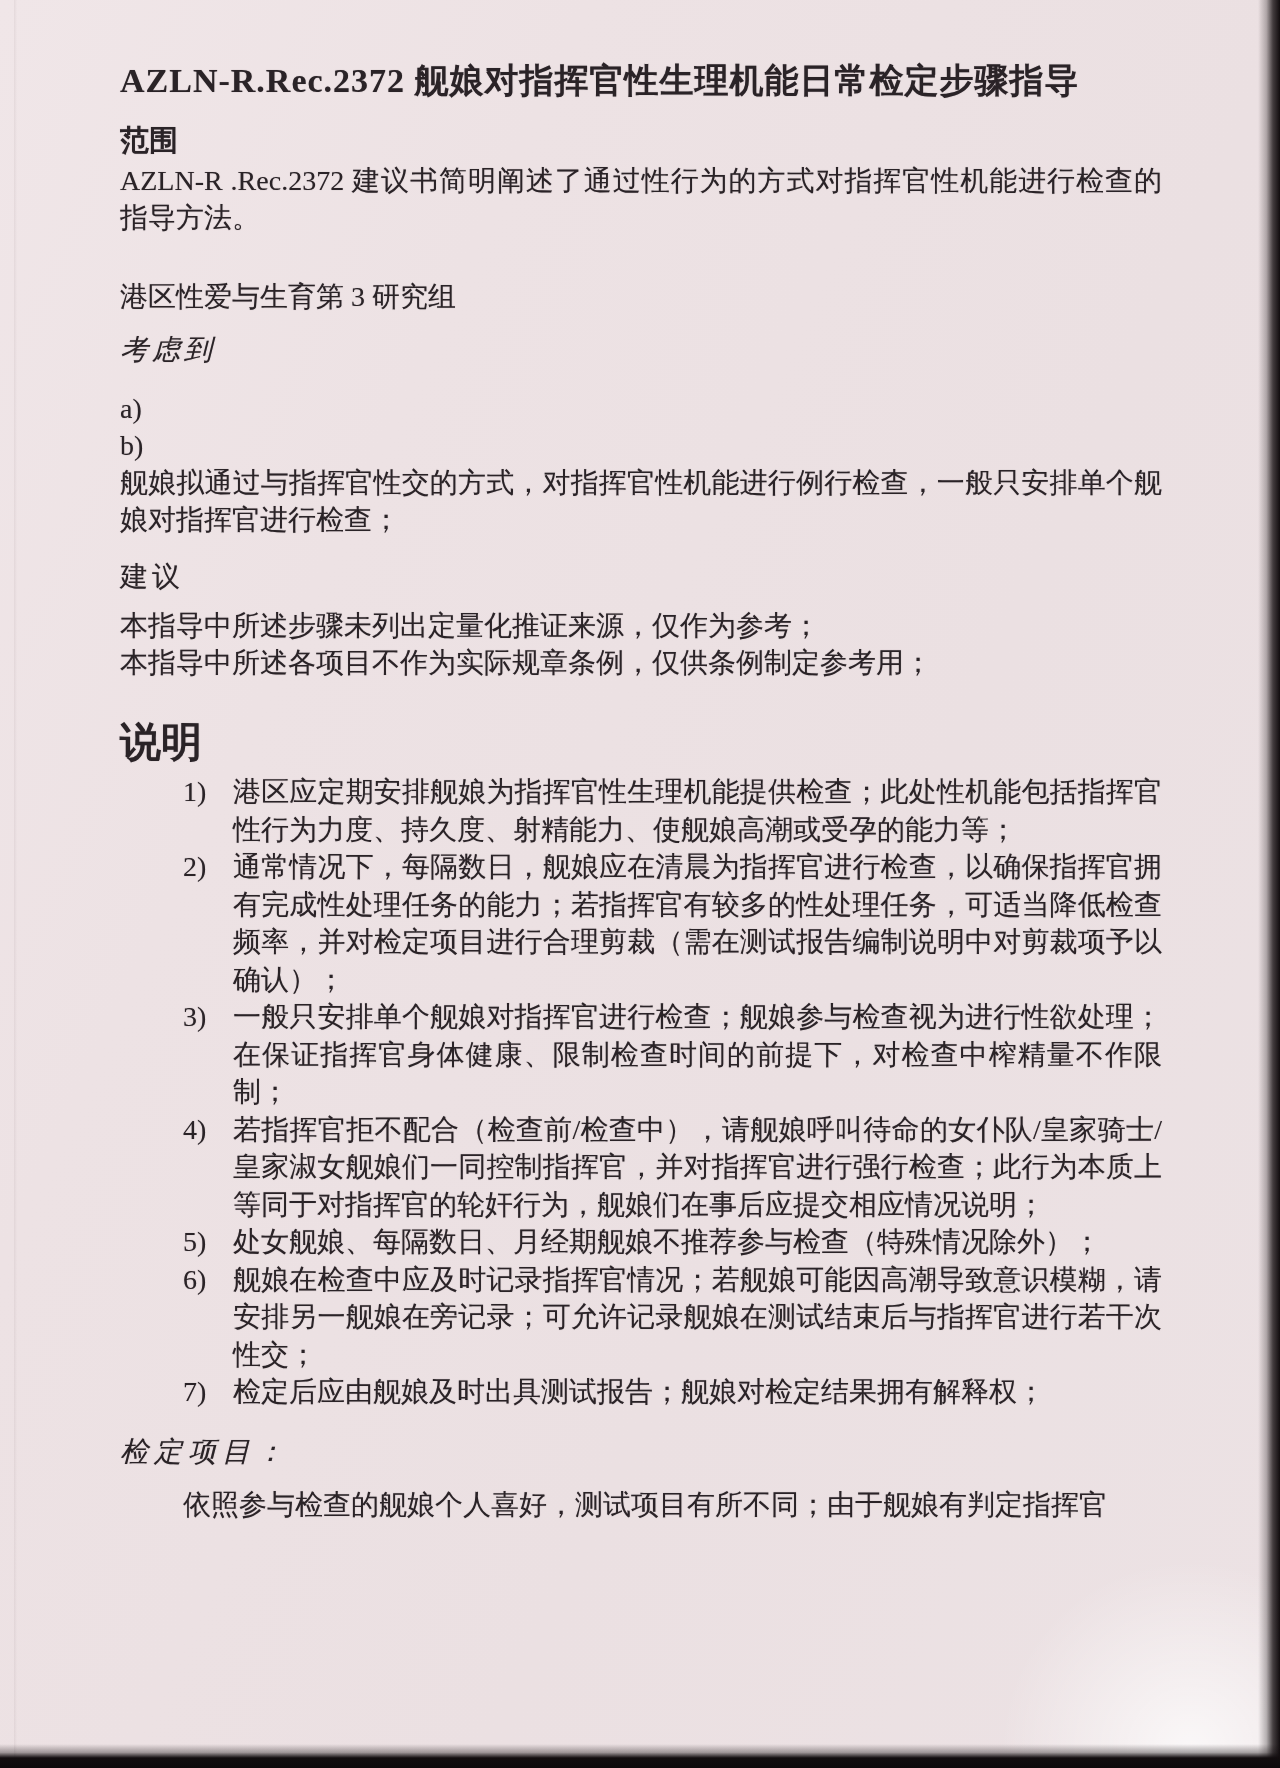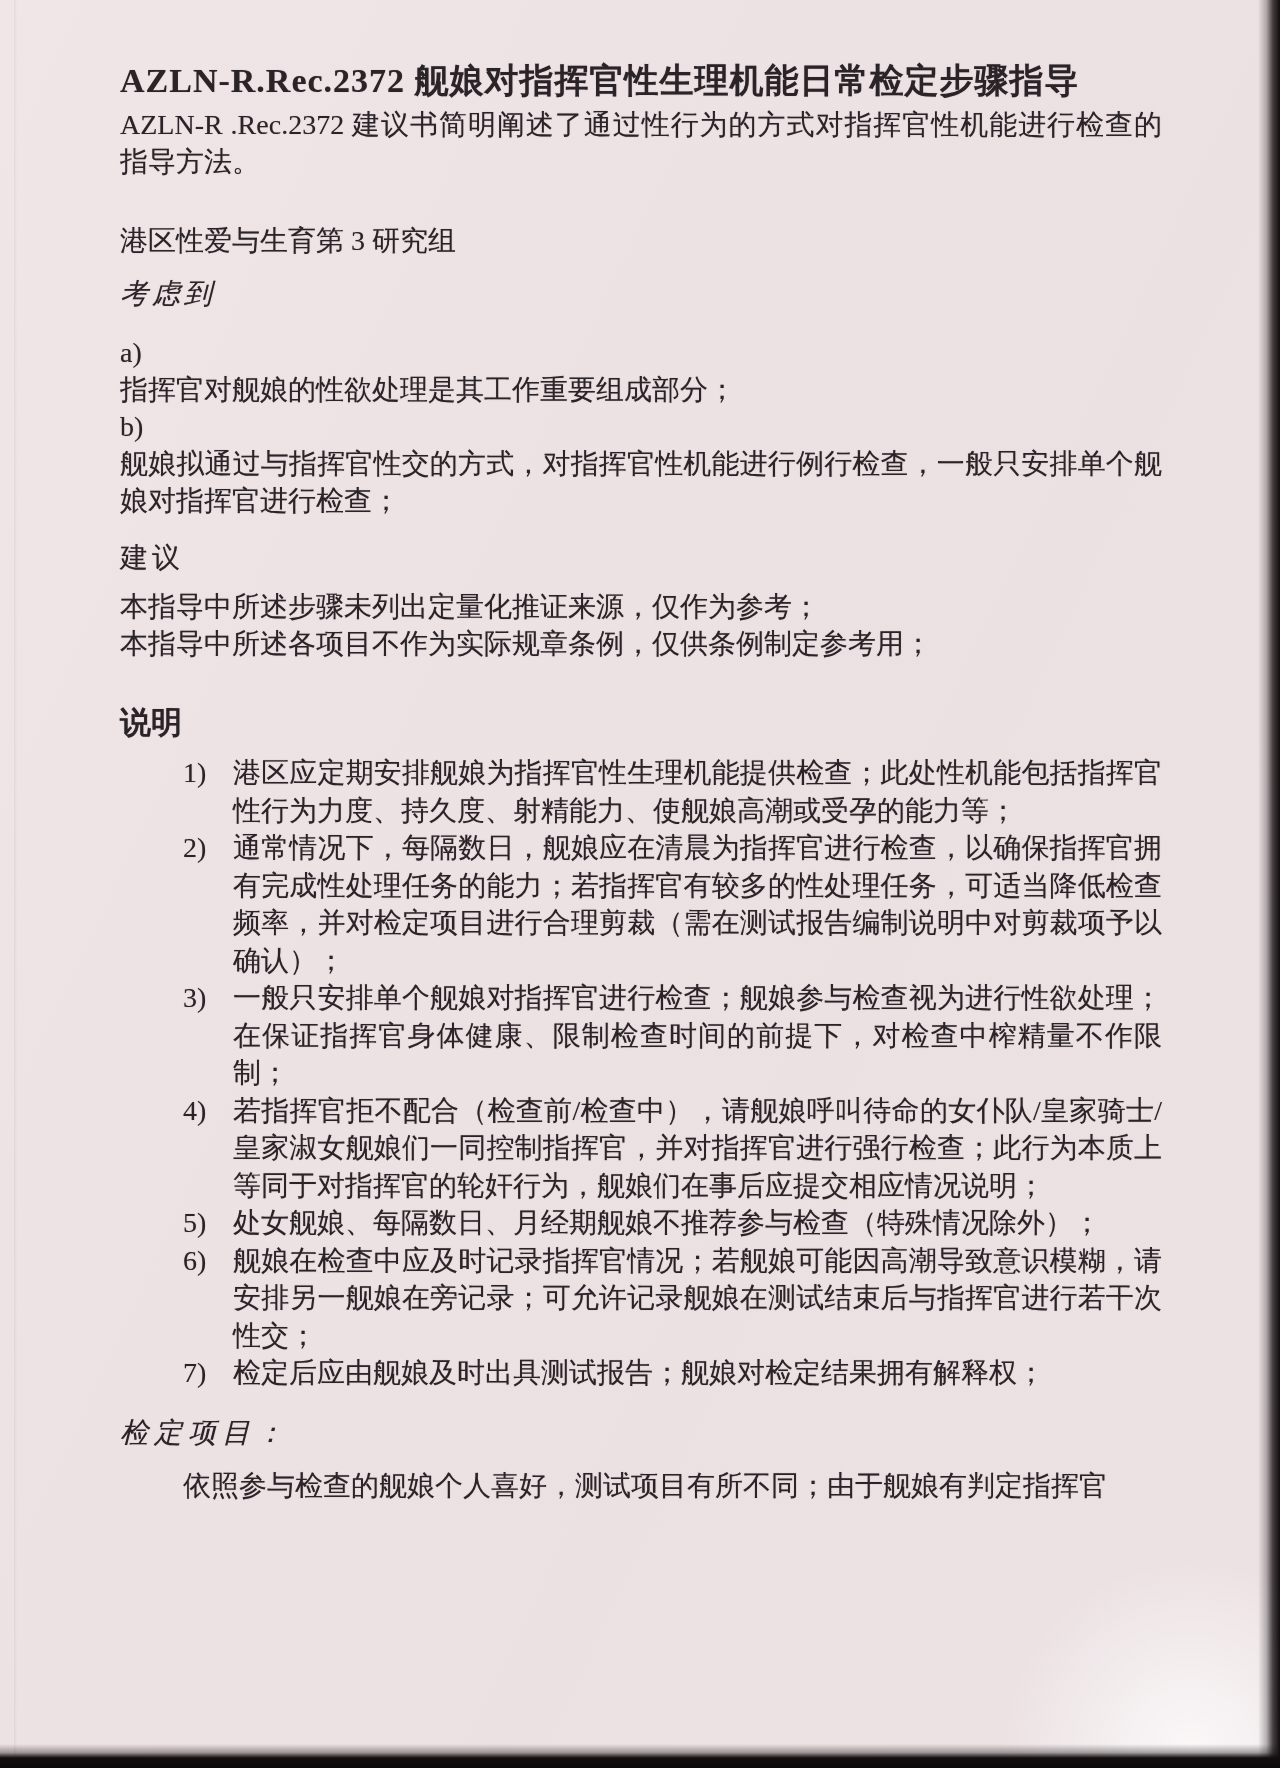--- a/index.html
+++ b/index.html
@@ -20,21 +20,21 @@
     color:#2a2327;
     font-size:28px;line-height:37px;
     text-shadow:0 0 1px rgba(42,35,39,0.35);
   }
   .title{
     margin:0;font-size:34px;line-height:46px;font-weight:bold;letter-spacing:1px;
   }
   .h-bold{
     margin:16px 0 0 0;font-size:29px;line-height:40px;font-weight:bold;
   }
-  .h-bold.big{margin-top:40px;font-size:31px;line-height:42px;}
+  .h-bold.big{margin-top:40px;font-size:41px;line-height:42px;}
   .para{margin:2px 0 0 0;text-align:justify;}
   .group{margin:42px 0 0 0;}
   .kai{
     margin:16px 0 0 0;font-style:italic;letter-spacing:4px;
   }
   .kai.tight{letter-spacing:6px;}
   .consider{margin:22px 0 0 0;}
   .consider .c-label{line-height:37px;}
   .consider .c-text{line-height:37px;text-align:justify;}
   .rec-label{margin:20px 0 0 0;letter-spacing:4px;}
@@ -63,29 +63,29 @@
 </head>
 <body>
 
 <div class="photo">
   <div class="crease-left"></div>
 
   <div class="page">
 
     <h1 class="title">AZLN-R.Rec.2372 舰娘对指挥官性生理机能日常检定步骤指导</h1>
 
+    <h2 class="h-bold">范围</h2>
     <p class="para">AZLN-R .Rec.2372 建议书简明阐述了通过性行为的方式对指挥官性机能进行检查的指导方法。</p>
 
     <p class="group">港区性爱与生育第 3 研究组</p>
 
     <p class="kai">考虑到</p>
 
     <div class="consider">
       <div class="c-label">a)</div>
-      <div class="c-text">指挥官对舰娘的性欲处理是其工作重要组成部分；</div>
       <div class="c-label">b)</div>
       <div class="c-text">舰娘拟通过与指挥官性交的方式，对指挥官性机能进行例行检查，一般只安排单个舰娘对指挥官进行检查；</div>
     </div>
 
     <p class="rec-label">建议</p>
 
     <div class="recs">
       <div class="rec-line">本指导中所述步骤未列出定量化推证来源，仅作为参考；</div>
       <div class="rec-line">本指导中所述各项目不作为实际规章条例，仅供条例制定参考用；</div>
     </div>

